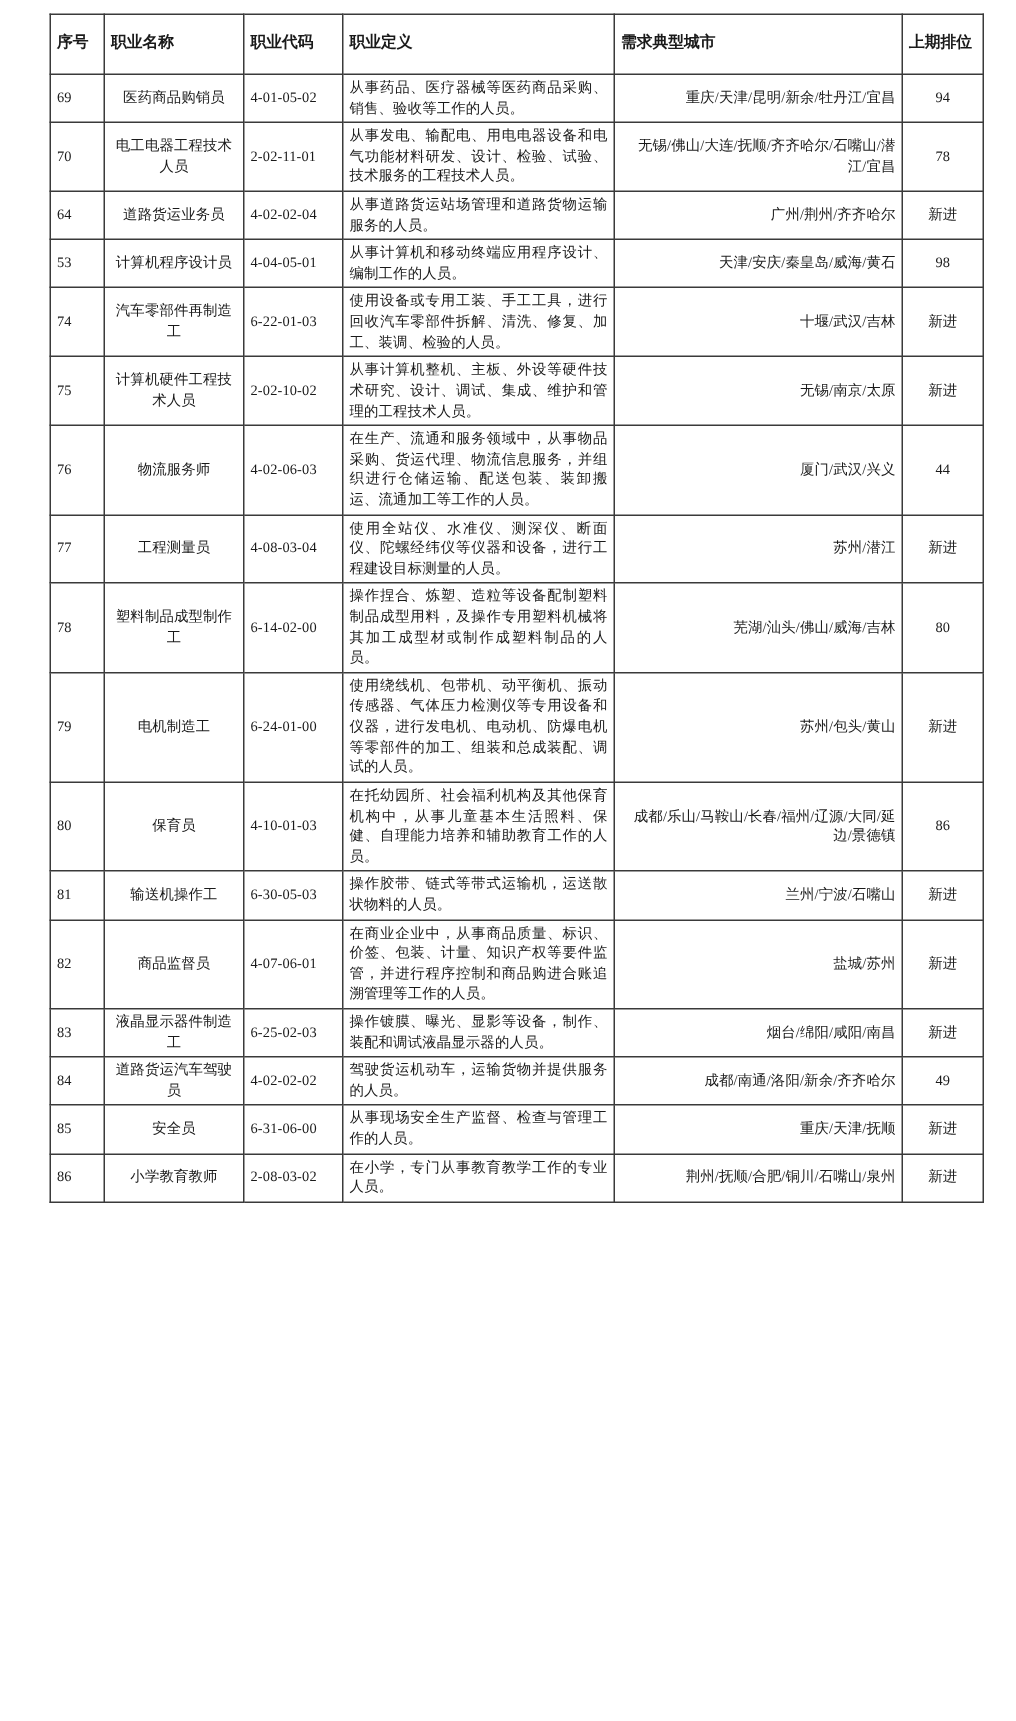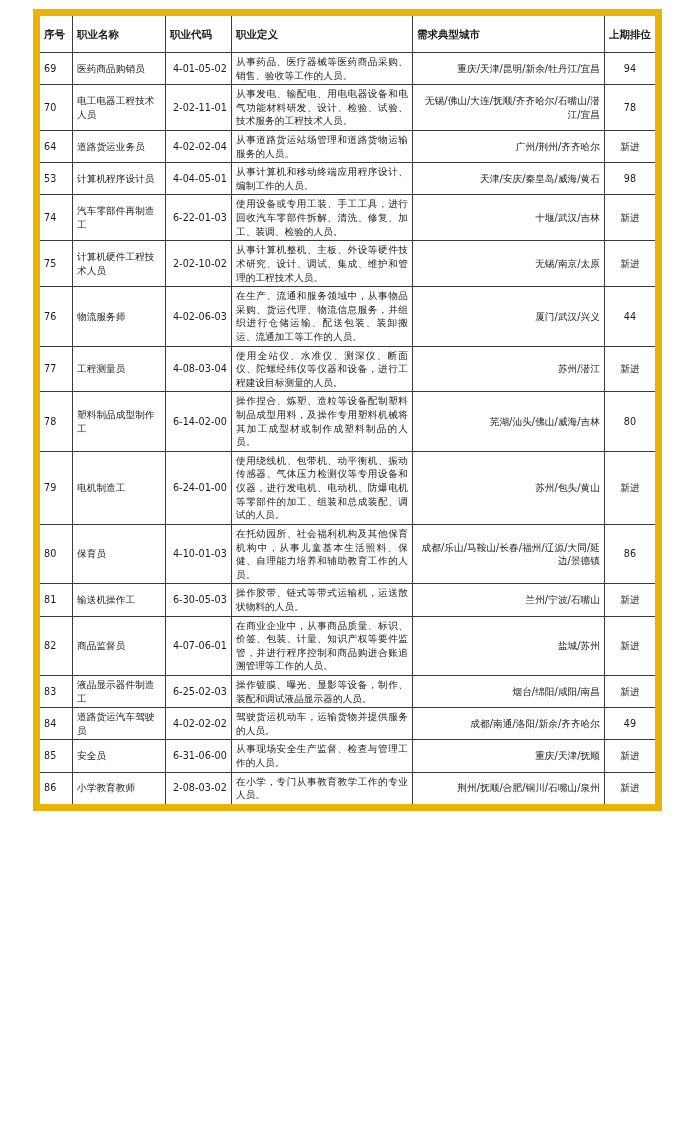--- a/index.html
+++ b/index.html
@@ -19,21 +19,22 @@
     width: 677px;
     height: 1147px;
     background: #fff;
     box-sizing: border-box;
     padding: 9px 22px 0 33px;
   }
   table.rank-table {
     border-collapse: collapse;
     width: 622px;
     table-layout: fixed;
-    border: 7px solid #eab308;
+    border: 1px solid #eab308;
+    font-family: Liberation Serif, serif;
   }
   table.rank-table col.c-seq   { width: 36px; }
   table.rank-table col.c-name  { width: 93px; }
   table.rank-table col.c-code  { width: 66px; }
   table.rank-table col.c-def   { width: 181px; }
   table.rank-table col.c-city  { width: 192px; }
   table.rank-table col.c-rank  { width: 54px; }
 
   table.rank-table th,
   table.rank-table td {
@@ -55,25 +56,25 @@
   table.rank-table tbody td {
     font-size: 9.6px;
     line-height: 1.42;
     letter-spacing: 0.1px;
   }
   td.cell-seq {
     text-align: left;
     font-size: 9.8px;
   }
   td.cell-name {
+    text-align: center;
+    padding-left: 6px;
+  }
+  td.cell-code {
     text-align: left;
-    padding-left: 6px;
-  }
-  td.cell-code {
-    text-align: right;
     padding-left: 5px;
     font-size: 9.5px;
     letter-spacing: -0.1px;
     white-space: nowrap;
   }
   td.cell-def {
     text-align: justify;
     text-align-last: left;
     padding-left: 5px;
     padding-right: 2px;

